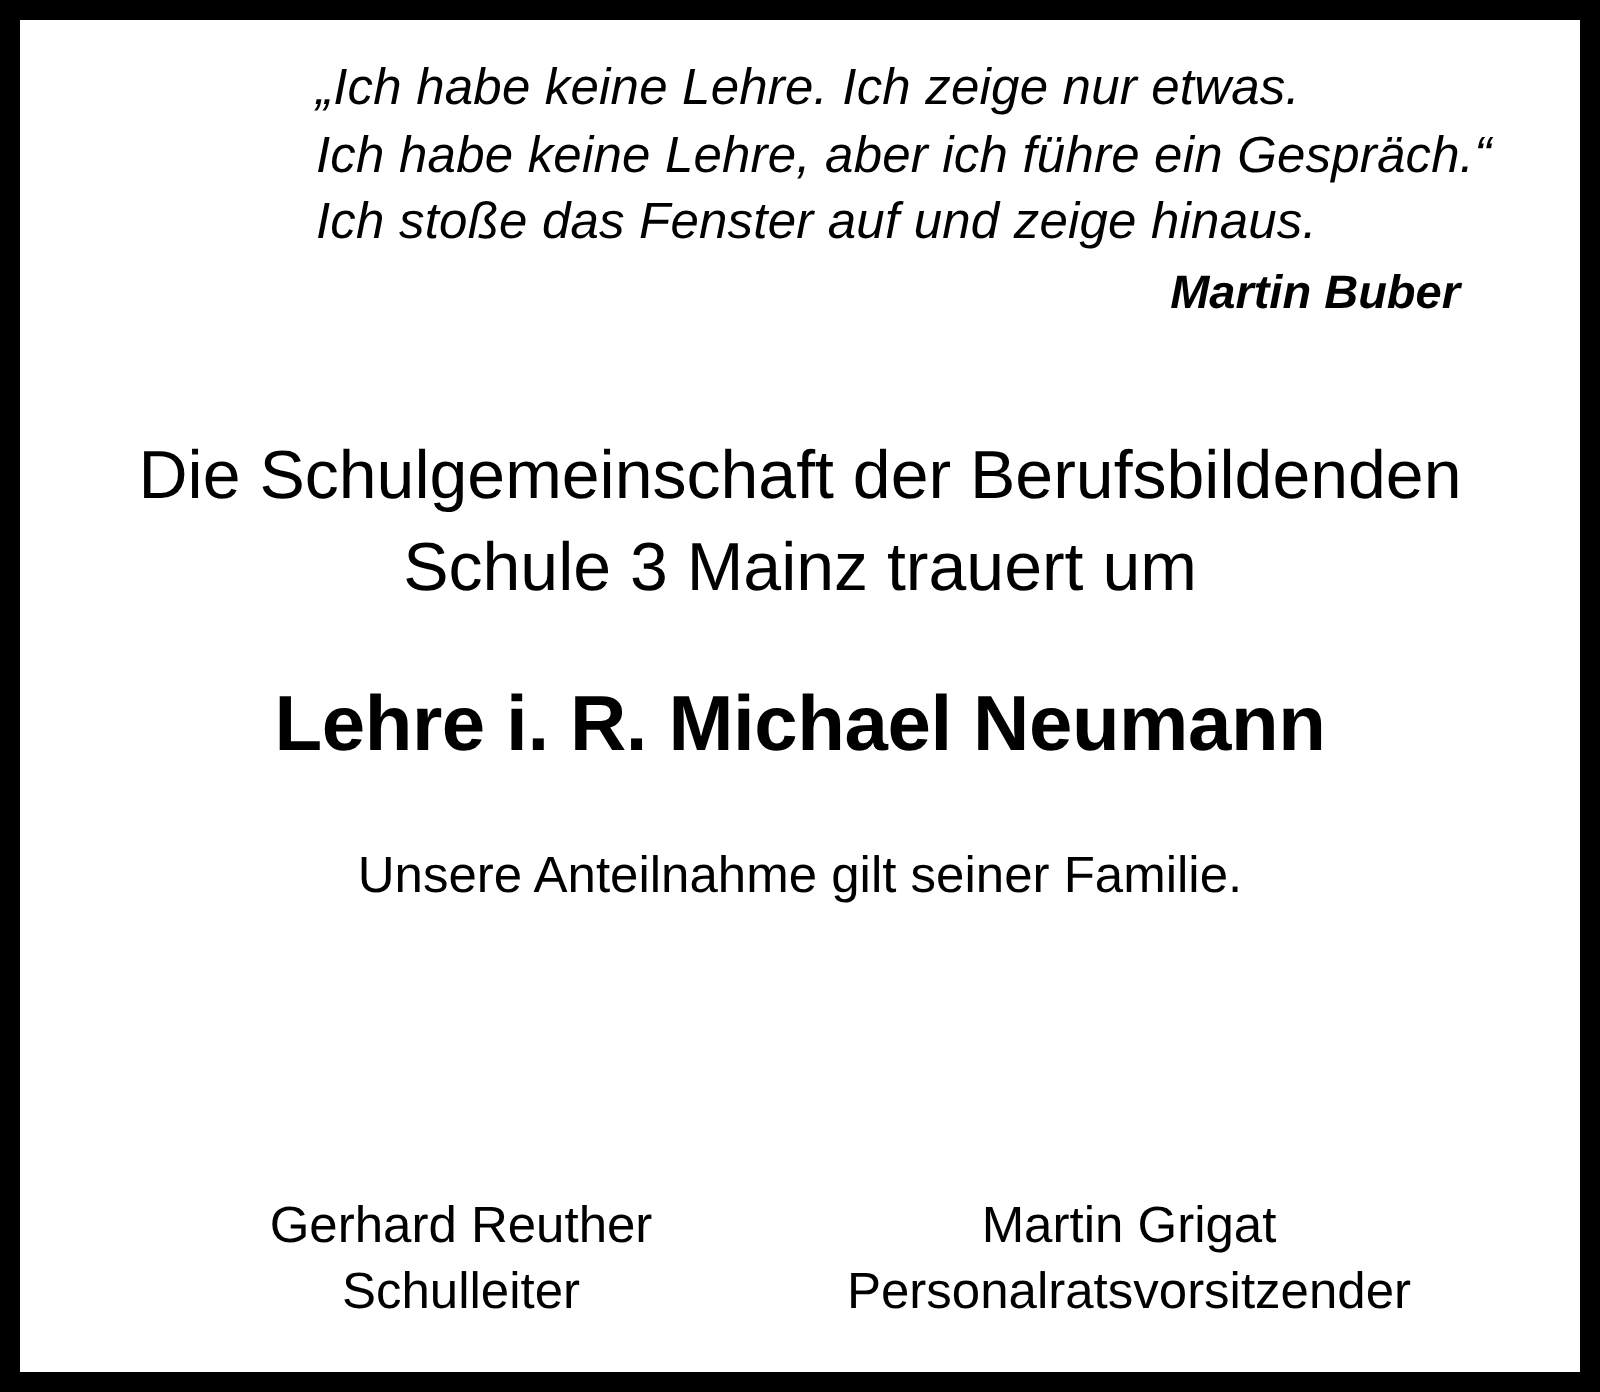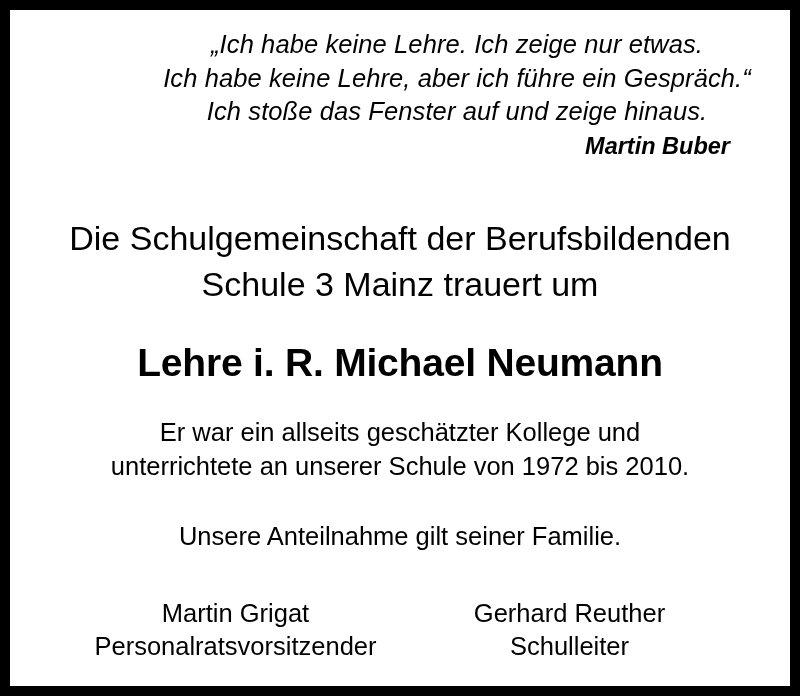--- a/index.html
+++ b/index.html
@@ -22,21 +22,21 @@
     background: #ffffff;
     border: 10px solid #000000;
     padding: 18px 34px 10px 34px;
     display: flex;
     flex-direction: column;
   }
   .quote {
     font-style: italic;
     font-size: 25.5px;
     line-height: 1.32;
-    text-align: center;
+    text-align: left;
     padding-left: 114px;
     letter-spacing: 0.1px;
   }
   .quote-line {
     white-space: nowrap;
   }
   .quote-author {
     font-style: italic;
     font-size: 23.5px;
     text-align: right;
@@ -104,33 +104,29 @@
 
   <div class="quote-author">Martin Buber</div>
 
   <div class="intro">
     <div>Die Schulgemeinschaft der Berufsbildenden</div>
     <div>Schule 3 Mainz trauert um</div>
   </div>
 
   <div class="name">Lehre i. R. Michael Neumann</div>
 
-  <div class="para1">
-    <div>Er war ein allseits geschätzter Kollege und</div>
-    <div>unterrichtete an unserer Schule von 1972 bis 2010.</div>
-  </div>
 
   <div class="para2">
     <div>Unsere Anteilnahme gilt seiner Familie.</div>
   </div>
 
   <div class="signatures">
+    <div class="sig sig-left">
+      <span class="sig-name">Gerhard Reuther</span>
+      <span class="sig-role">Schulleiter</span>
+    </div>
     <div class="sig sig-right">
       <span class="sig-name">Martin Grigat</span>
       <span class="sig-role">Personalratsvorsitzender</span>
-    </div>
-    <div class="sig sig-left">
-      <span class="sig-name">Gerhard Reuther</span>
-      <span class="sig-role">Schulleiter</span>
     </div>
   </div>
 
 </div>
 
 </body></html>

